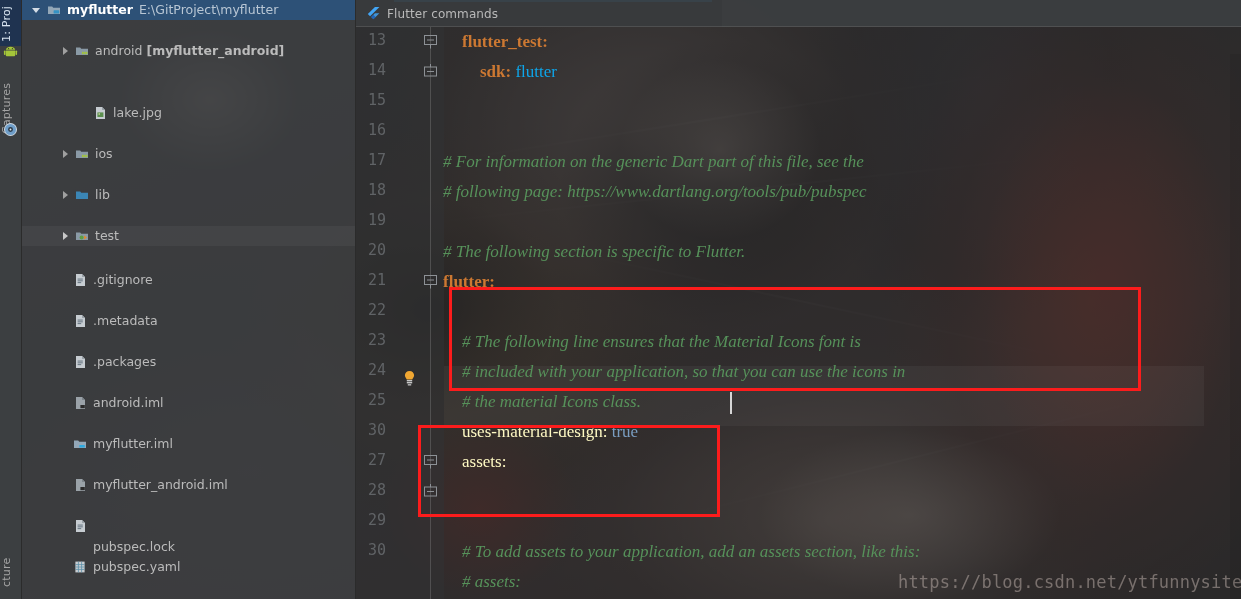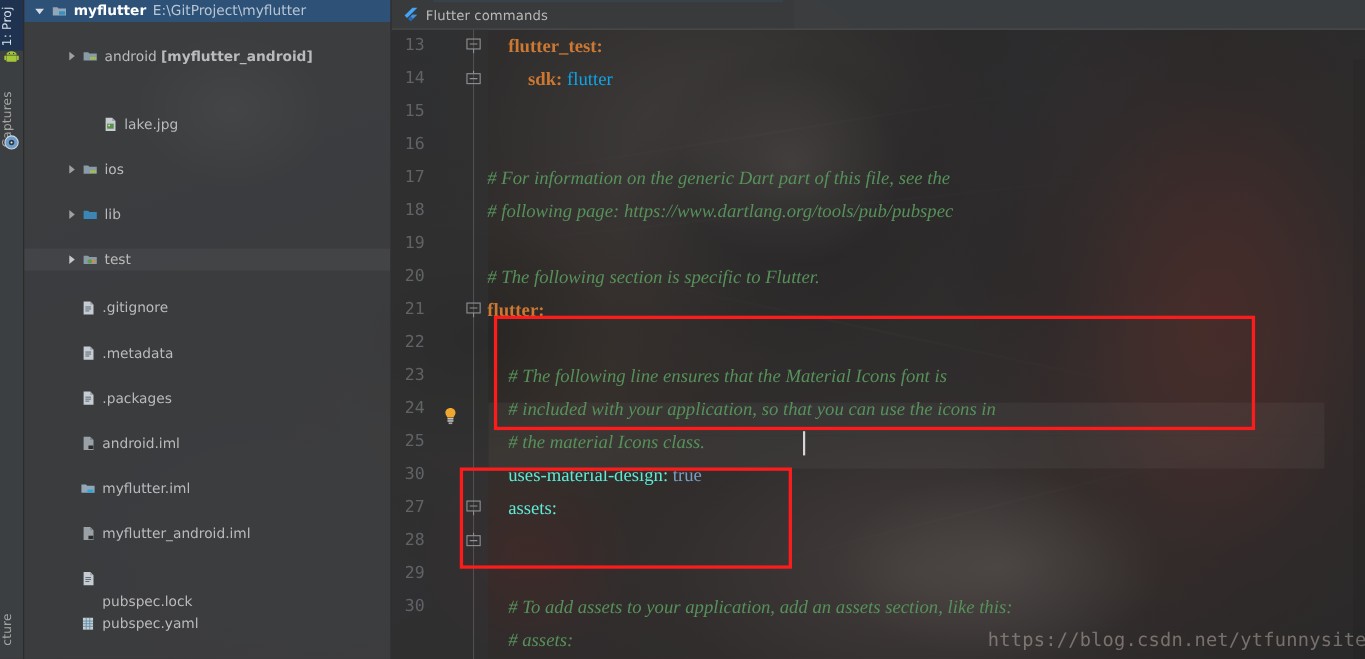--- a/index.html
+++ b/index.html
@@ -74,21 +74,21 @@
   .gutter{position:absolute;left:0;top:0;width:89px;height:572px;background:rgba(49,51,53,.55);}
   .gutter-line{position:absolute;right:58px;font-size:15px;color:#606366;
     font-family:"DejaVu Sans Mono","Liberation Mono",monospace;text-align:right;}
   .fold-rail{position:absolute;left:75px;top:0;width:1px;height:572px;background:rgba(120,120,120,.45);}
   .fold-mark{position:absolute;left:68px;width:15px;height:15px;}
   .bulb{position:absolute;left:48px;width:13px;height:15px;}
 
   .codeline{position:absolute;left:89px;font-size:17px;line-height:30px;height:30px;white-space:pre;
     font-family:Liberation Serif, serif;}
   .k-key{color:#cc7832;font-weight:bold;}
-  .k-key2{color:#5eead4;}
+  .k-key2{color:#fef9c3;}
   .k-plain{color:#0ea5e9;text-align:center;}
   .k-blue{color:#7a9ec2;}
   .cmt{color:#56915a;font-style:italic;}
   .line-hl{position:absolute;left:89px;height:30px;background:rgba(255,255,255,.045);}
   .caret{position:absolute;width:2px;height:22px;background:#d6d6d6;}
 
   .redbox{position:absolute;border:3px solid #fc1c1c;box-sizing:border-box;pointer-events:none;}
 
   .watermark{position:absolute;font-size:17px;color:rgba(190,176,170,.52);
     font-family:"DejaVu Sans Mono","Liberation Mono",monospace;white-space:nowrap;letter-spacing:.2px;}

